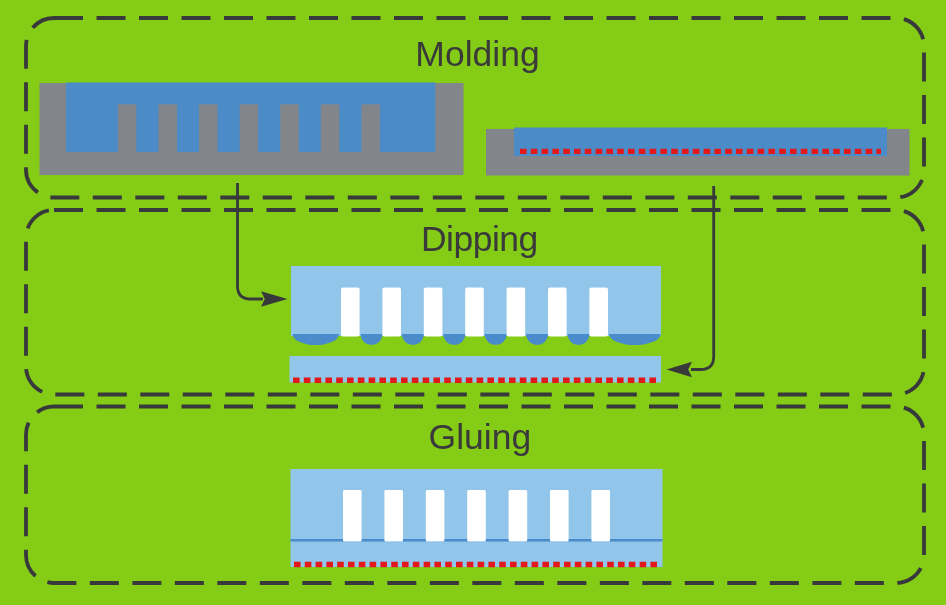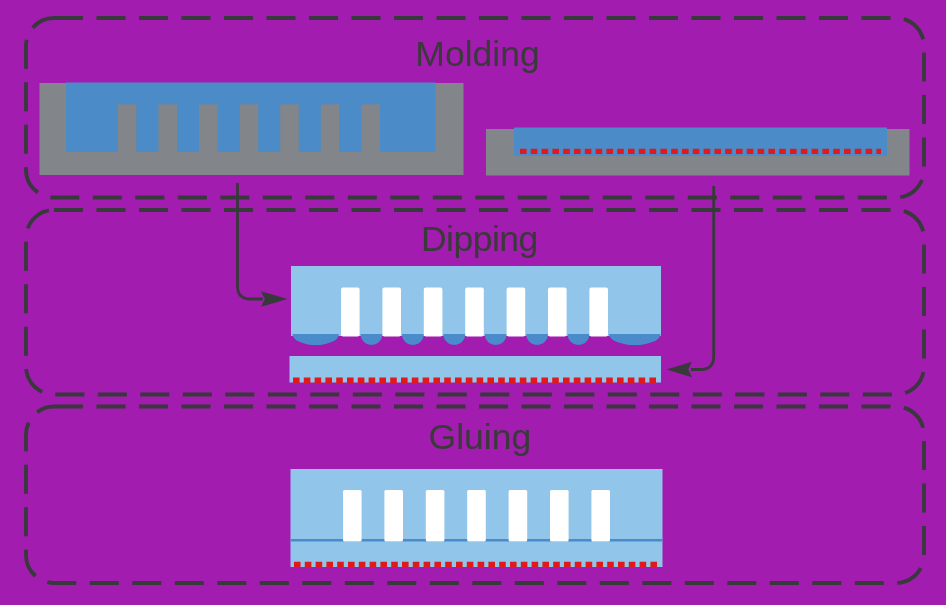--- a/index.html
+++ b/index.html
@@ -1,16 +1,16 @@
 <!DOCTYPE html>
 <html><head>
 <meta charset="utf-8">
 <style>
   html,body{margin:0;padding:0;background:#ffffff;}
-  #canvas{position:relative;width:946px;height:605px;background:#a21caf;overflow:hidden;}
+  #canvas{position:relative;width:946px;height:605px;background:#84cc16;overflow:hidden;}
   svg{display:block;}
   text{font-family:"Liberation Sans", sans-serif;fill:#3a3a3a;}
 </style>
 </head>
 <body>
 <div id="canvas">
 <svg width="946" height="605" viewBox="0 0 946 605">
 
   <rect x="26" y="18" width="898" height="179.5" rx="28" fill="none" stroke="#38393b" stroke-width="3.8" stroke-dasharray="29 13.5"></rect>
   <rect x="26" y="210" width="898" height="184.5" rx="28" fill="none" stroke="#38393b" stroke-width="3.8" stroke-dasharray="29 13.5"></rect>

